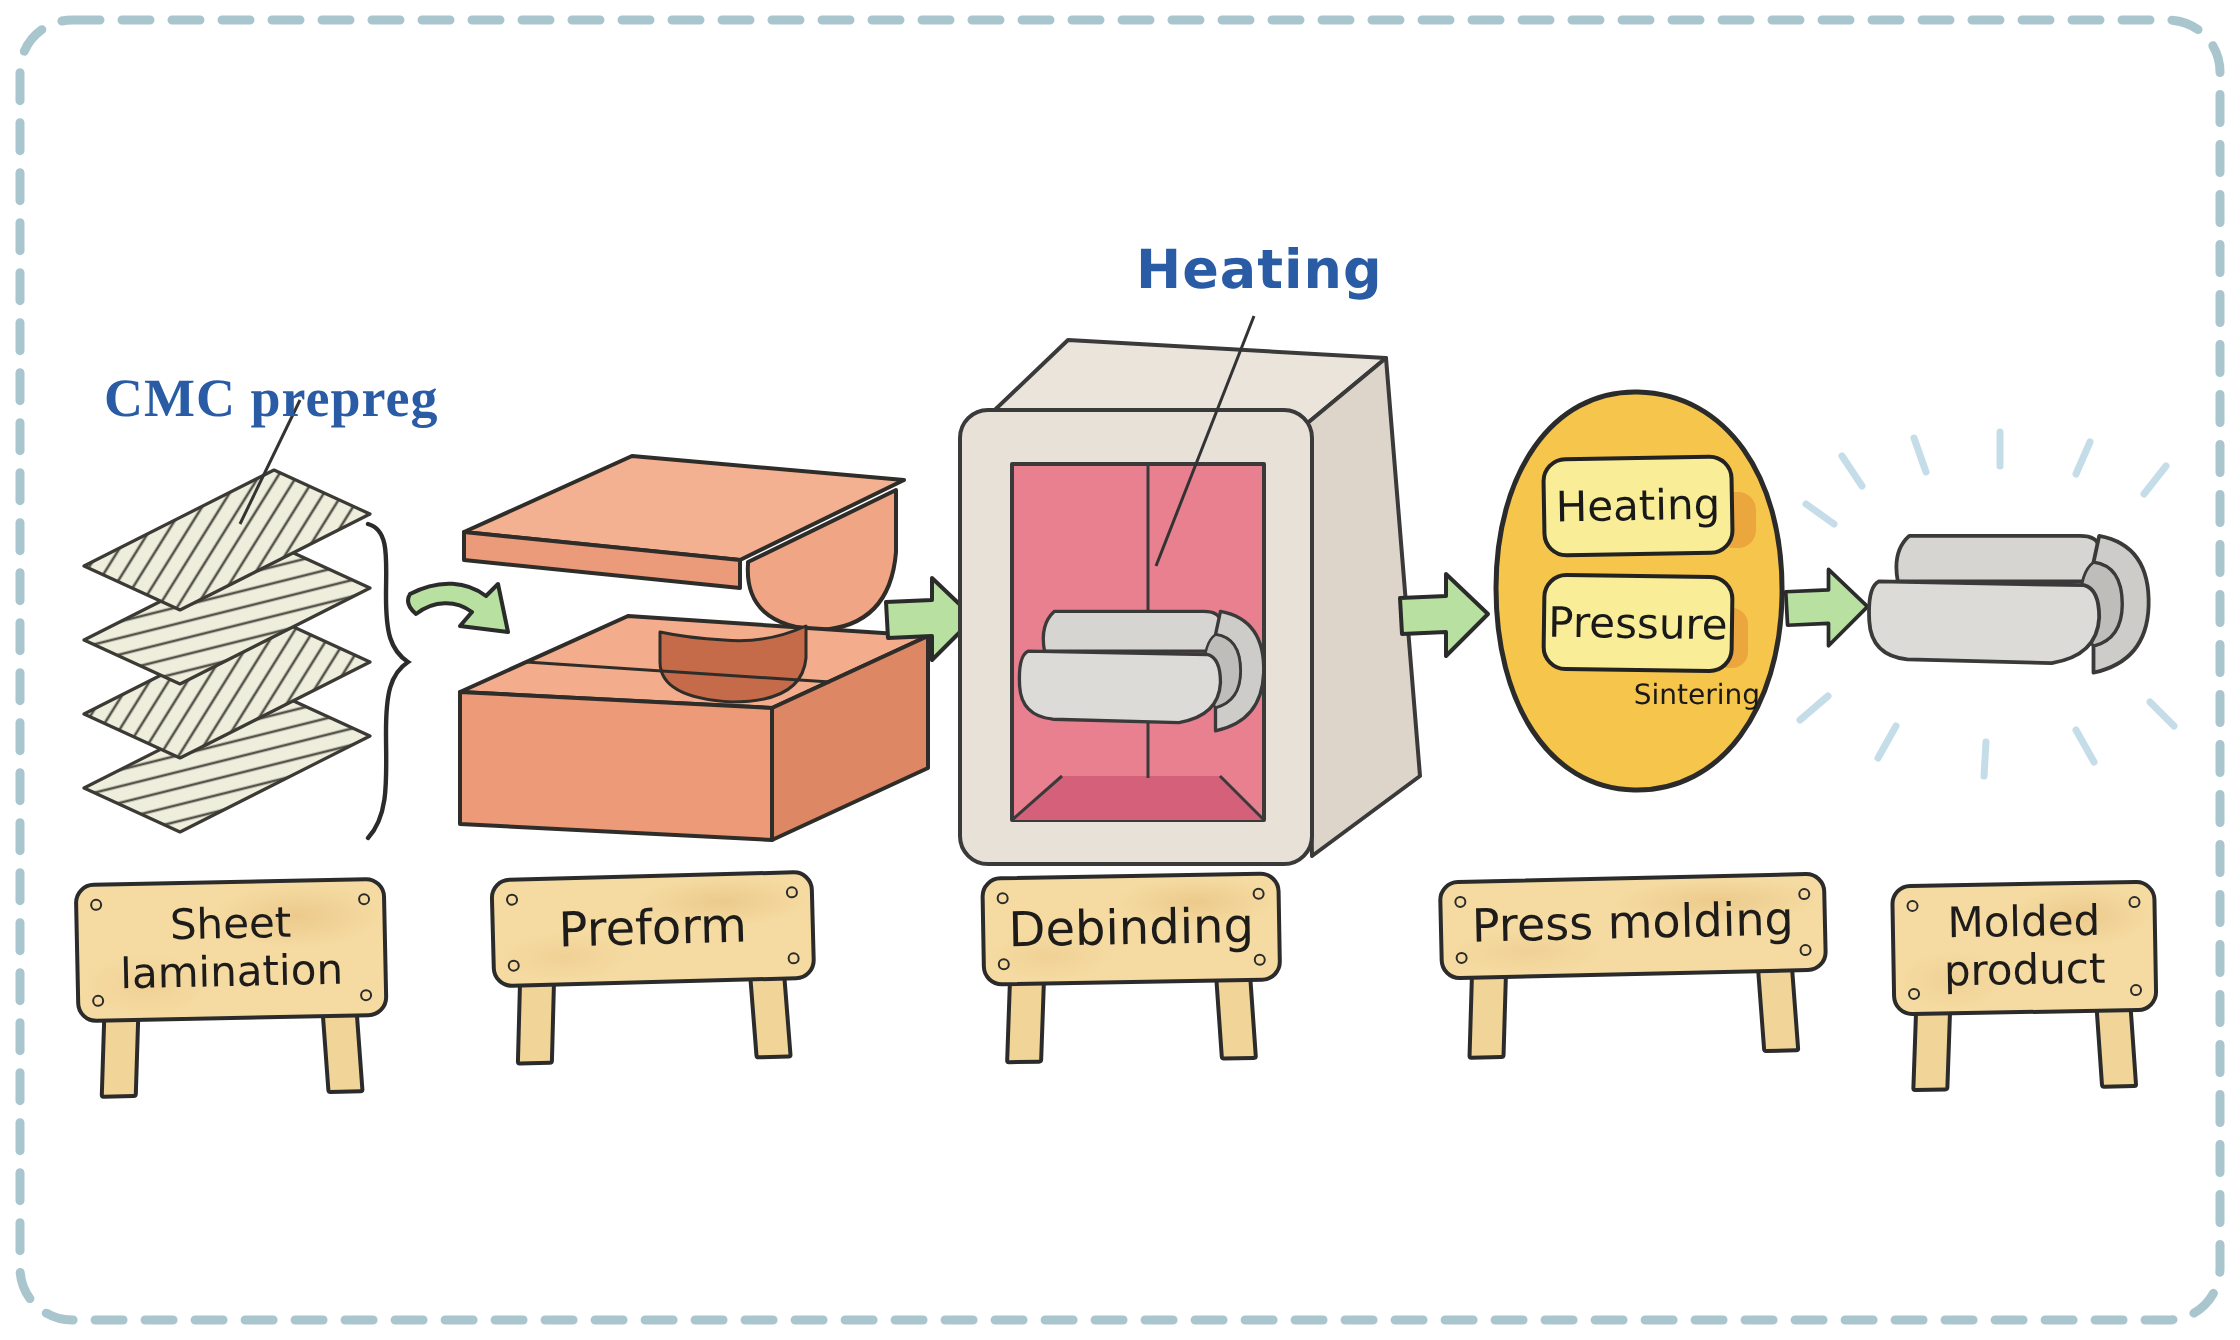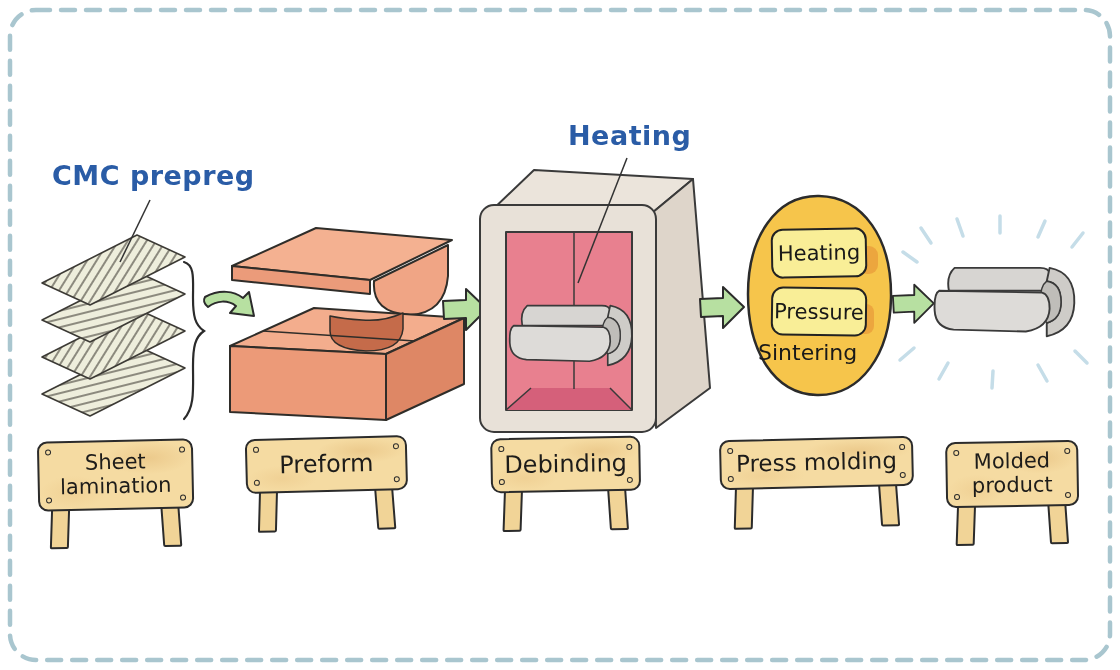--- a/index.html
+++ b/index.html
@@ -24,21 +24,21 @@
   .leg.l{transform:skewX(-3deg);}
   .leg.r{transform:skewX(3deg);}
   .nail{position:absolute;width:4px;height:4px;border:1.5px solid #2b2b2b;
         border-radius:50%;background:transparent;}
   .nail.tl{left:6px;top:6px;} .nail.tr{right:6px;top:6px;}
   .nail.bl{left:6px;bottom:6px;} .nail.br{right:6px;bottom:6px;}
 
   .badge{position:absolute;background:#f9ee97;border:2.5px solid #222;
          border-radius:12px;display:flex;align-items:center;justify-content:center;
          color:#191919;font-size:21px;}
-  .note{position:absolute;color:#191919;font-size:22px;text-align:left;}
+  .note{position:absolute;color:#191919;font-size:14px;text-align:right;}
 </style>
 </head>
 <body>
 
 <div id="stage">
 
 <svg id="art" width="1120" height="670" viewBox="0 0 1120 670">
   <defs>
     <pattern id="hatchSteep" width="8" height="8" patternUnits="userSpaceOnUse" patternTransform="rotate(-58)">
       <rect width="8" height="8" fill="#eeeedc"></rect>
@@ -112,21 +112,21 @@
         <path d="M 917 262 L 903 252"></path>
     <path d="M 914 348 L 900 360"></path>
         <path d="M 948 363 L 939 379"></path>
     <path d="M 993 371 L 992 388"></path>
         <path d="M 1038 365 L 1047 381"></path>
     <path d="M 1075 351 L 1087 363"></path>
   </g>
   <use href="#trough-glyph" transform="translate(928,266) scale(0.95)"></use>
 </svg>
 
-<div class="callout" style="left:52px;top:160px;">CMC prepreg</div>
+<div class="callout" style="left:52px;top:184px;font-family:Liberation Serif, serif;">CMC prepreg</div>
 <div class="callout" style="left:568px;top:120px;">Heating</div>
 
 <div class="badge" style="left:771px;top:228px;width:92px;height:46px;transform:rotate(-1deg);">Heating</div>
 <div class="badge" style="left:771px;top:287px;width:92px;height:45px;transform:rotate(0.8deg);">Pressure</div>
 <div class="note" style="left:758px;top:340px;width:122px;">Sintering</div>
 
 <div class="sign" style="left:38px;top:440px;width:156px;height:112px;transform:rotate(-1.2deg);">
   <div class="leg l" style="left:12px;top:60px;"></div>
   <div class="leg r" style="right:14px;top:60px;"></div>
   <div class="board" style="height:70px;font-size:21px;">

